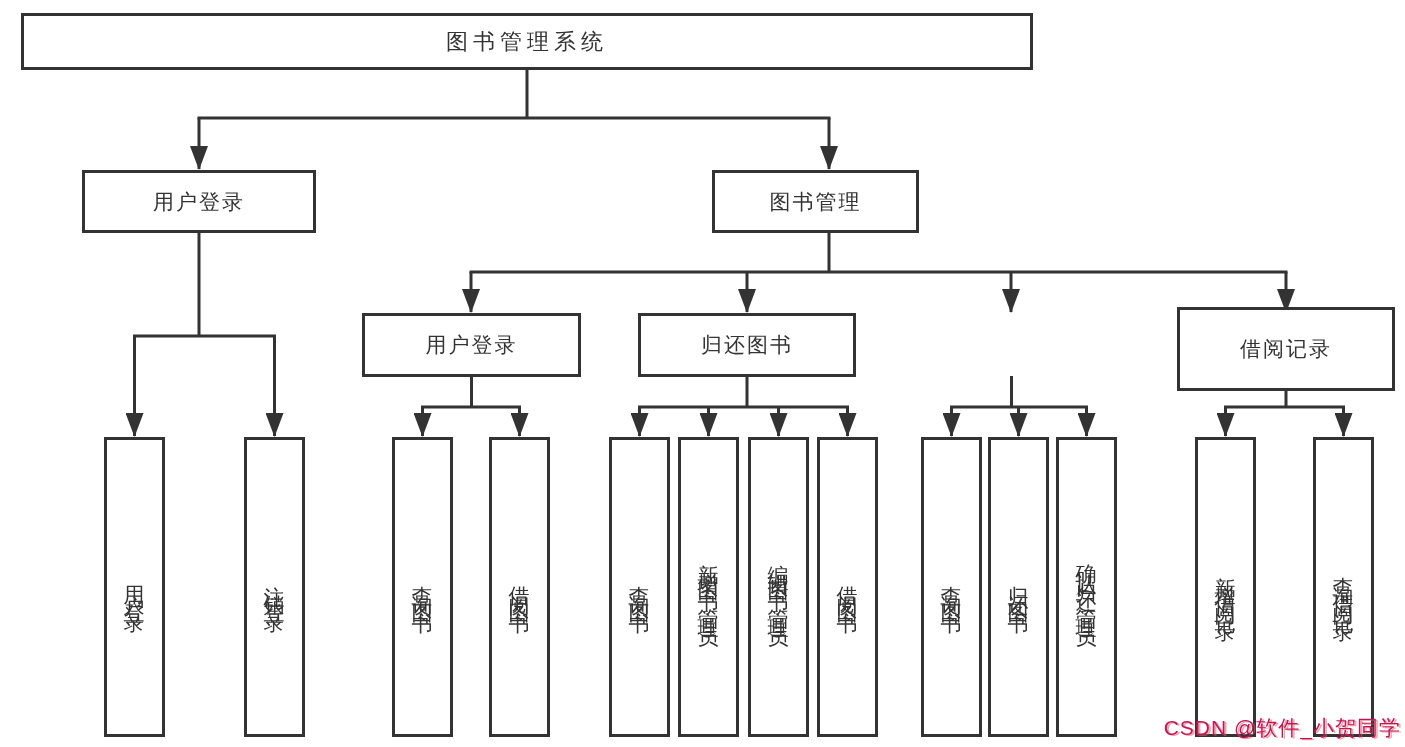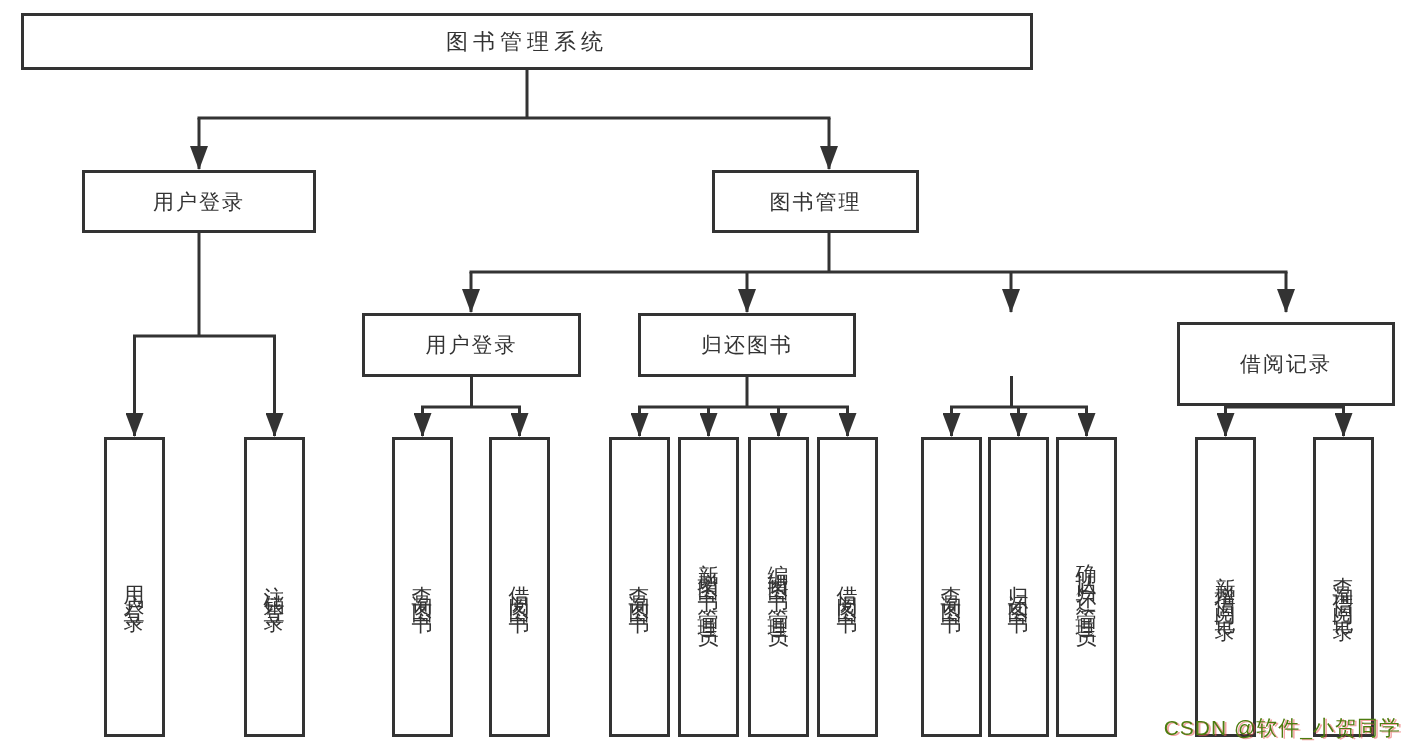--- a/index.html
+++ b/index.html
@@ -13,21 +13,21 @@
     display:flex;align-items:center;justify-content:center;z-index:2;
     font-size:21px;letter-spacing:2px;color:#333333;white-space:nowrap;
   }
   .node.root{font-size:22px;letter-spacing:5px;}
   .node.leaf{
     writing-mode:vertical-rl;text-orientation:mixed;
     font-size:21px;letter-spacing:9px;line-height:1.1;white-space:normal;
   }
   .watermark{
     position:absolute;right:12px;bottom:5px;z-index:3;
-    font-size:21px;letter-spacing:1px;color:#4d7c0f;
+    font-size:21px;letter-spacing:1px;color:#be185d;
     text-shadow:2px 1px 0 rgba(233,88,88,0.55);
   }
 </style>
 </head>
 <body>
 
 <div class="stage">
 
   <svg class="connectors" width="1405" height="747" viewBox="0 0 1405 747">
     <defs>
@@ -89,21 +89,21 @@
   <div class="node" style="left:712px;top:170px;width:207px;height:63px;">
     <span>图书管理</span>
   </div>
 
   <div class="node" style="left:362px;top:313px;width:219px;height:64px;">
     <span>用户登录</span>
   </div>
   <div class="node" style="left:638px;top:313px;width:218px;height:64px;">
     <span>归还图书</span>
   </div>
-  <div class="node" style="left:1177px;top:322px;width:218px;height:84px;align-items:center;">
+  <div class="node" style="left:1177px;top:307px;width:218px;height:84px;align-items:center;">
     <span>借阅记录</span>
   </div>
 
   <div class="node leaf" style="left:104px;top:437px;width:61px;height:300px;">
     <span>用户登录</span>
   </div>
   <div class="node leaf" style="left:244px;top:437px;width:61px;height:300px;">
     <span>注销登录</span>
   </div>
 

